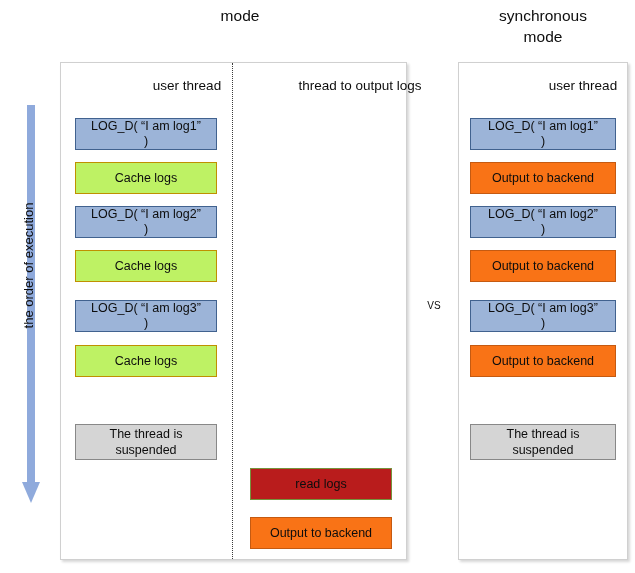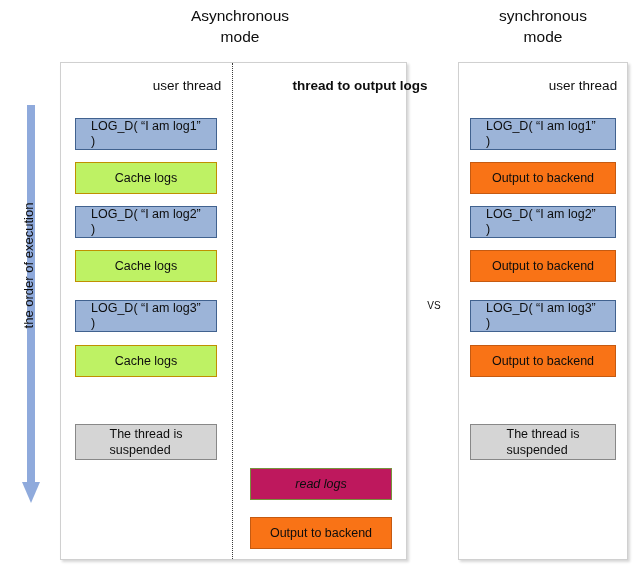--- a/index.html
+++ b/index.html
@@ -41,41 +41,42 @@
 
   
   .col-header{
     font-size:13.5px;
     text-align:center;
     color:#0d0d0d;
     white-space:nowrap;
     padding-left:40px;
   }
   #hdr-user-thread-async{left:62px;top:78px;width:170px;}
-  #hdr-output-thread{left:234px;top:78px;width:172px;font-weight:bold;}
+  #hdr-output-thread{left:234px;top:78px;width:172px;}
   #hdr-user-thread-sync{left:459px;top:78px;width:168px;}
 
   
   .box{
     box-sizing:border-box;
     display:flex;
     align-items:center;
     justify-content:center;
+    text-align:center;
     font-size:12.5px;
     line-height:15px;
     color:#0d0d0d;
     border-width:1px;
     border-style:solid;
     padding:0 15px;
   }
   .box.two-line{line-height:16px;margin-top:28px;}
   .box-log{background:#9CB4D8;border-color:#41628F;}
   .box-cache{background:#bef264;border-color:#BF9000;}
   .box-output{background:#f97316;border-color:#C55A11;}
-  .box-read{background:#be185d;border-color:#76923C;font-style:italic;}
+  .box-read{background:#b91c1c;border-color:#76923C;}
   .box-suspend{background:#D5D5D5;border-color:#888888;}
 
   
   .col-left{left:75px;width:142px;}
   
   .col-mid{left:250px;width:142px;}
   
   .col-right{left:470px;width:146px;}
 
   .h32{height:32px;}
@@ -105,21 +106,20 @@
     text-align:center;
     font-size:13px;
     color:#0d0d0d;
     white-space:nowrap;
   }
 </style>
 </head>
 <body>
 
 <div class="abs diagram-title" id="async-title">
-  <div>Asynchronous</div>
   <div>mode</div>
 </div>
 
 <div class="abs diagram-title" id="sync-title">
   <div>synchronous</div>
   <div>mode</div>
 </div>
 
 <div class="abs" id="order-arrow">
   <div class="abs" id="order-arrow-shaft"></div>

